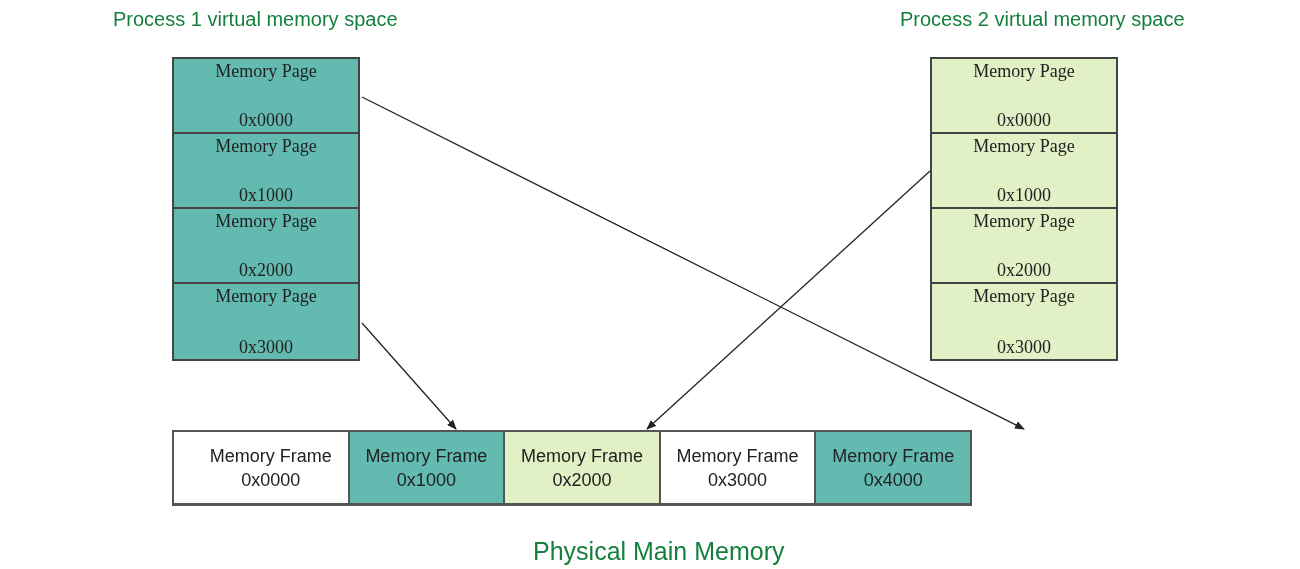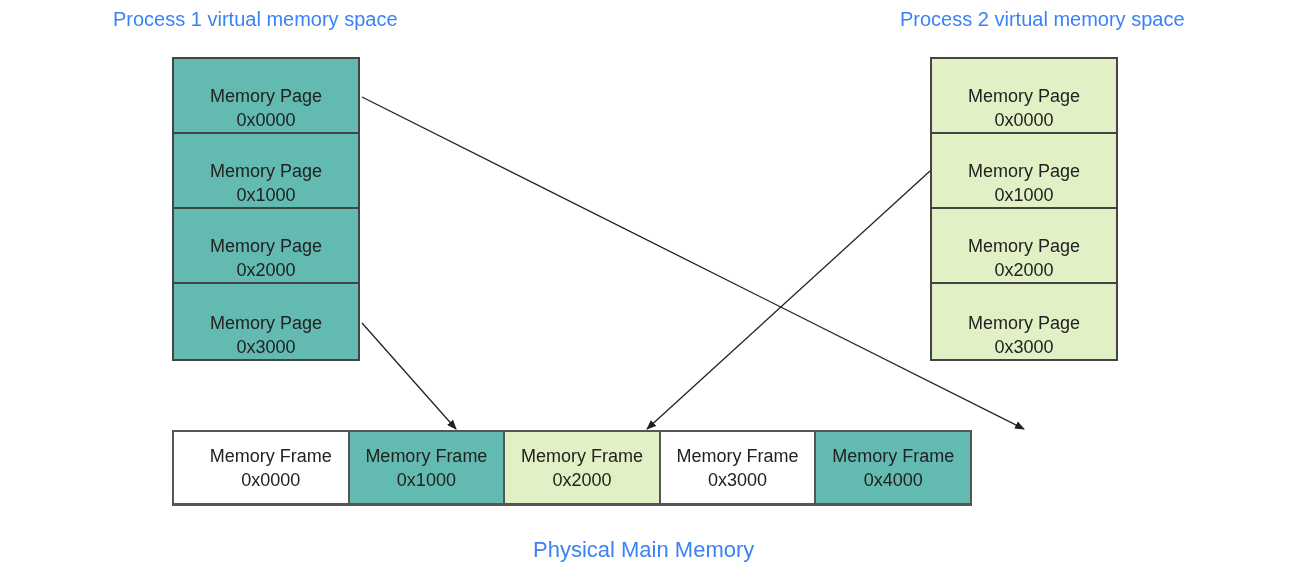--- a/index.html
+++ b/index.html
@@ -1,22 +1,22 @@
 <!DOCTYPE html>
 <html><head>
 <meta charset="utf-8">
 <style>
   html, body { margin: 0; padding: 0; background: #ffffff; }
   body { width: 1300px; height: 569px; position: relative; overflow: hidden;
          font-family: "Liberation Sans", sans-serif; color: #222; }
-  .title { position: absolute; font-size: 20px; color: #3b82f6; white-space: nowrap; }
+  .title { position: absolute; font-size: 20px; color: #15803d; white-space: nowrap; }
   .stack { position: absolute; width: 188px; border: 2px solid #444; box-sizing: border-box; }
   .cell { height: 75px; box-sizing: border-box; display: flex; flex-direction: column;
-          align-items: center; justify-content: flex-end; font-size: 18px; line-height: 24px;
-          border-bottom: 2px solid #444; }
+          align-items: center; justify-content: space-between; font-size: 18px; line-height: 24px;
+          border-bottom: 2px solid #444; font-family: Liberation Serif, serif; }
   .cell:last-child { border-bottom: none; }
   .frames { position: absolute; left: 172px; top: 430px; width: 800px; height: 76px;
             display: flex; border: 2px solid #555; border-bottom-width: 3px; box-sizing: border-box; padding-left: 20px; }
   .frame { flex: 1; display: flex; flex-direction: column; align-items: center; justify-content: center;
            font-size: 18px; line-height: 24px; border-right: 2px solid #555; box-sizing: border-box; }
   .frame:last-child { border-right: none; }
   svg.arrows { position: absolute; left: 0; top: 0; }
 </style>
 </head>
 <body>
@@ -78,21 +78,21 @@
   <div class="frame" style="background:#ffffff;">
     <span>Memory Frame</span>
     <span>0x3000</span>
   </div>
   <div class="frame" style="background:#62bab0;">
     <span>Memory Frame</span>
     <span>0x4000</span>
   </div>
 </div>
 
-<div class="title" style="left:533px; top:537px; font-size:22px;">Physical Main Memory</div>
+<div class="title" style="left:533px; top:537px; font-size:25px;">Physical Main Memory</div>
 
 <svg class="arrows" width="1300" height="569">
   <defs>
     <marker id="ah" markerWidth="10" markerHeight="8" refX="9" refY="4" orient="auto" markerUnits="userSpaceOnUse">
       <path d="M0,0 L10,4 L0,8 z" fill="#222"></path>
     </marker>
   </defs>
   <line x1="362" y1="97" x2="1024" y2="429" stroke="#222" stroke-width="1.3" marker-end="url(#ah)"></line>
   <line x1="362" y1="323" x2="456" y2="429" stroke="#222" stroke-width="1.3" marker-end="url(#ah)"></line>
   <line x1="930" y1="171" x2="647" y2="429" stroke="#222" stroke-width="1.3" marker-end="url(#ah)"></line>

